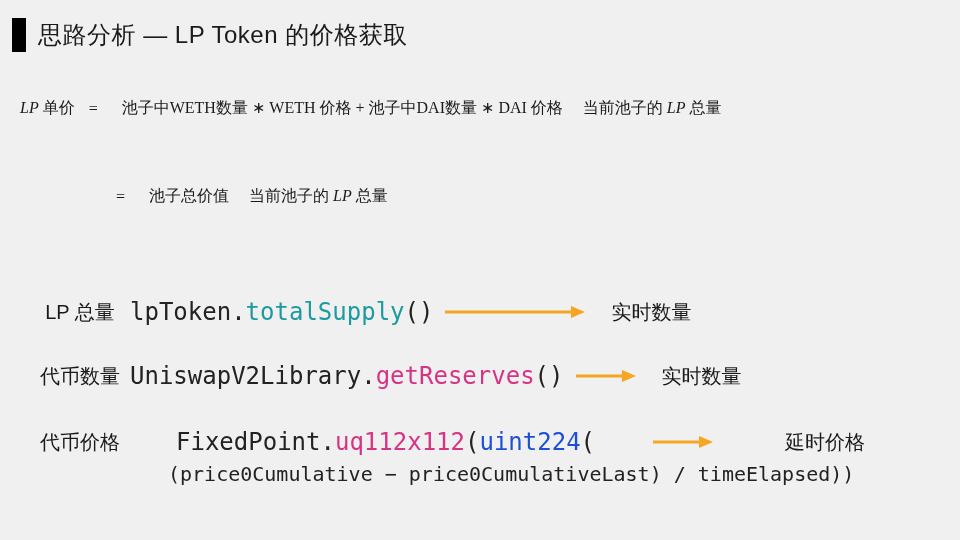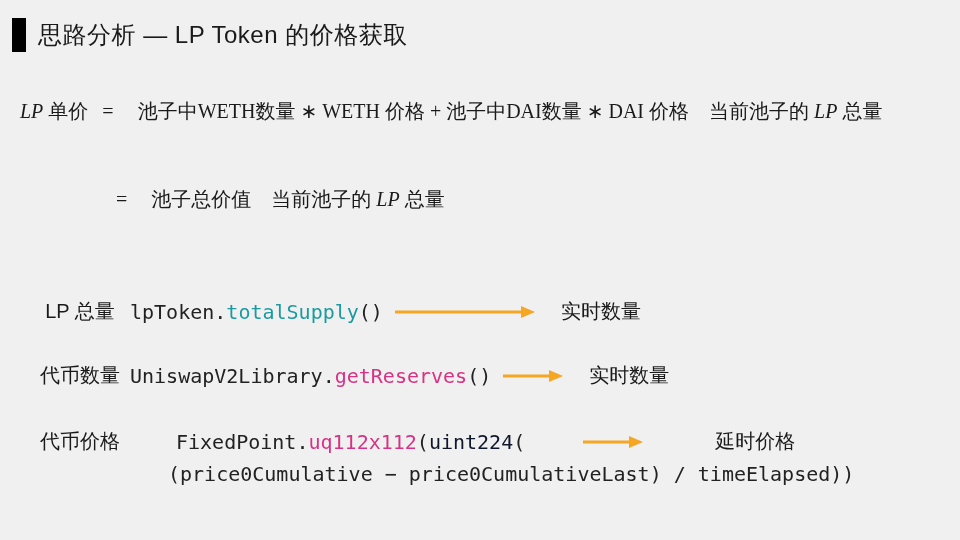--- a/index.html
+++ b/index.html
@@ -34,21 +34,21 @@
   }
   .title-text {
     font-size: 24px;
     font-weight: 400;
     letter-spacing: 0.5px;
   }
   .formula {
     position: absolute;
     left: 20px;
     font-family: "Times New Roman", "Songti SC", serif;
-    font-size: 20px;
+    font-size: 16px;
     display: flex;
     align-items: center;
     gap: 10px;
   }
   .formula .lhs { font-style: italic; }
   .formula .unit { font-style: normal; }
   .eq { font-style: normal; padding: 0 4px; }
   .frac {
     display: inline-flex;
     align-items: center;
@@ -69,32 +69,32 @@
     display: flex;
     align-items: center;
     font-size: 20px;
   }
   .row .label {
     width: 100px;
     font-family: "Helvetica Neue", Arial, "PingFang SC", sans-serif;
   }
   .row .code {
     font-family: "Menlo", "Consolas", "Monaco", monospace;
-    font-size: 20px;
+    font-size: 24px;
     white-space: nowrap;
   }
   .row .result {
     font-family: "Helvetica Neue", Arial, "PingFang SC", sans-serif;
     margin-left: 14px;
   }
   .c-obj   { color: #222; }
   .c-dot   { color: #222; }
   .c-teal  { color: #1b9aa0; }
   .c-magenta { color: #d63384; }
-  .c-type  { color: #0f172a; }
+  .c-type  { color: #1d4ed8; }
   .arrow {
     display: inline-block;
     margin: 0 12px;
     vertical-align: middle;
   }
   .arrow svg { display: block; }
   .code-line2 {
     position: absolute;
     left: 130px;
     font-family: "Menlo", "Consolas", "Monaco", monospace;

